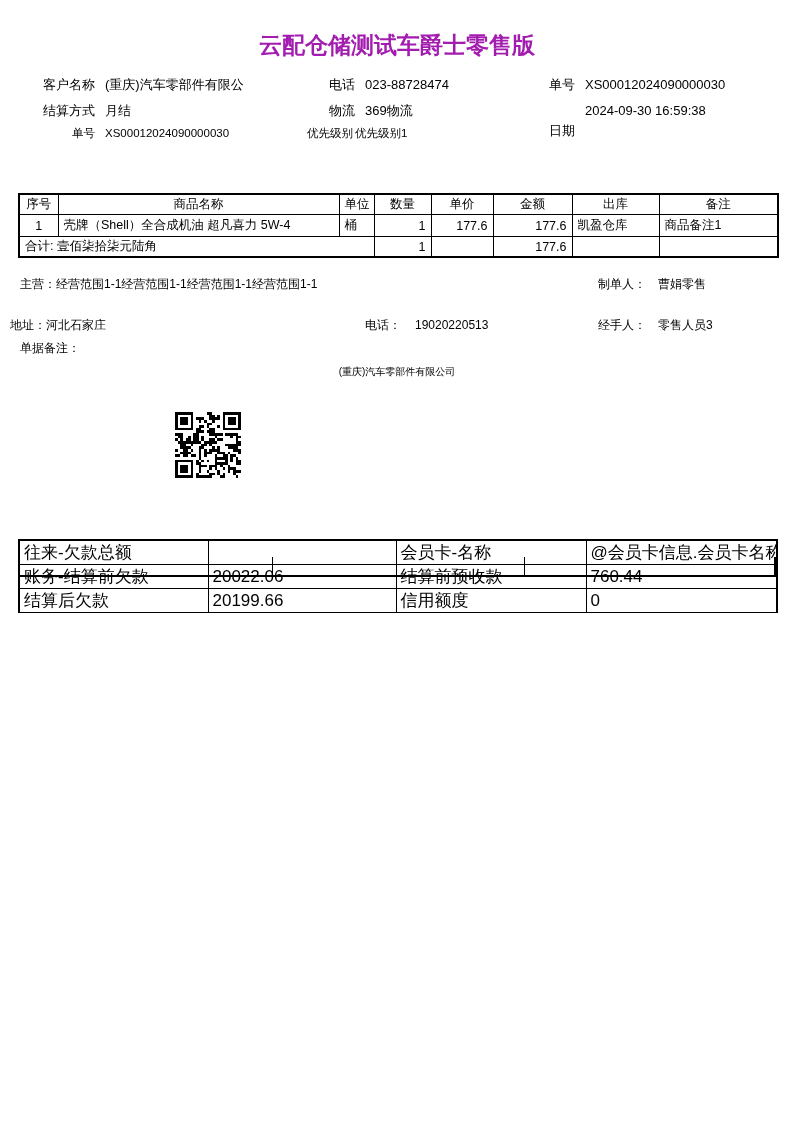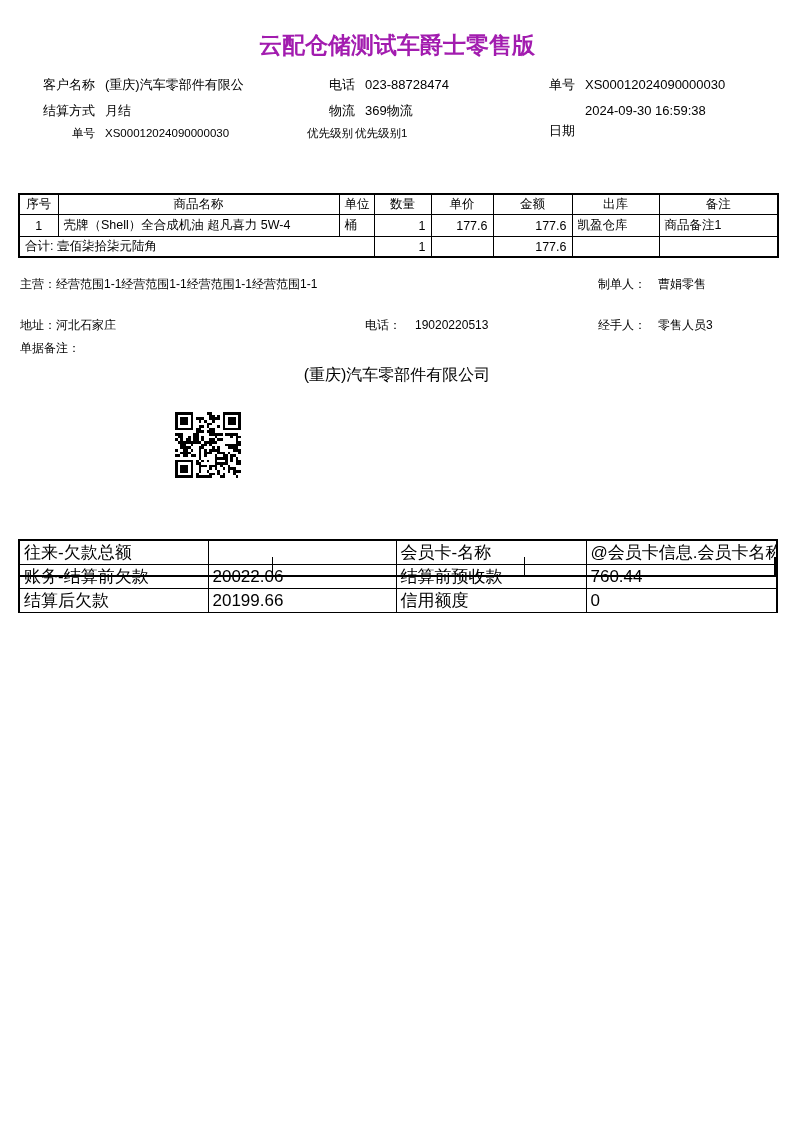--- a/index.html
+++ b/index.html
@@ -30,21 +30,21 @@
   table.items td,table.items th{
     border:1px solid #000;
     padding:0 5px;height:19px;
     font-weight:normal;overflow:hidden;white-space:nowrap;
   }
   table.items th{text-align:center;}
   table.items tr.r1 td{height:21px;}
   .ta-l{text-align:left;} .ta-r{text-align:right;} .ta-c{text-align:center;}
   
   .info{font-size:12px;height:15px;line-height:15px;}
-  .center-line{left:0;width:794px;text-align:center;font-size:16px;}
+  .center-line{left:0;width:794px;text-align:center;font-size:10px;}
   
   .qr{left:175px;top:412px;width:66px;height:66px;}
   
   table.summary{
     position:absolute;left:18px;top:497px;
     border-collapse:collapse;table-layout:fixed;
     width:758px;font-size:17px;
     border:2px solid #000;border-bottom:1px solid #000;margin-top:42px;
   }
   table.summary td{
@@ -129,21 +129,21 @@
     </tr>
   </tbody>
     </table>
 
   <div class="abs info" style="left:20px;top:277px;">
     <span>主营：</span><span>经营范围1-1经营范围1-1经营范围1-1经营范围1-1</span>
   </div>
   <div class="abs info" style="left:598px;top:277px;">制单人：</div>
   <div class="abs info" style="left:658px;top:277px;">曹娟零售</div>
 
-  <div class="abs info" style="left:20px;top:318px;">
+  <div class="abs info" style="left:10px;top:318px;">
     <span>地址：</span><span>河北石家庄</span>
   </div>
   <div class="abs info" style="left:365px;top:318px;">电话：</div>
   <div class="abs info" style="left:415px;top:318px;">19020220513</div>
   <div class="abs info" style="left:598px;top:318px;">经手人：</div>
   <div class="abs info" style="left:658px;top:318px;">零售人员3</div>
 
   <div class="abs info" style="left:20px;top:341px;">单据备注：</div>
 
   <div class="abs center-line" style="top:365px;">(重庆)汽车零部件有限公司</div>

